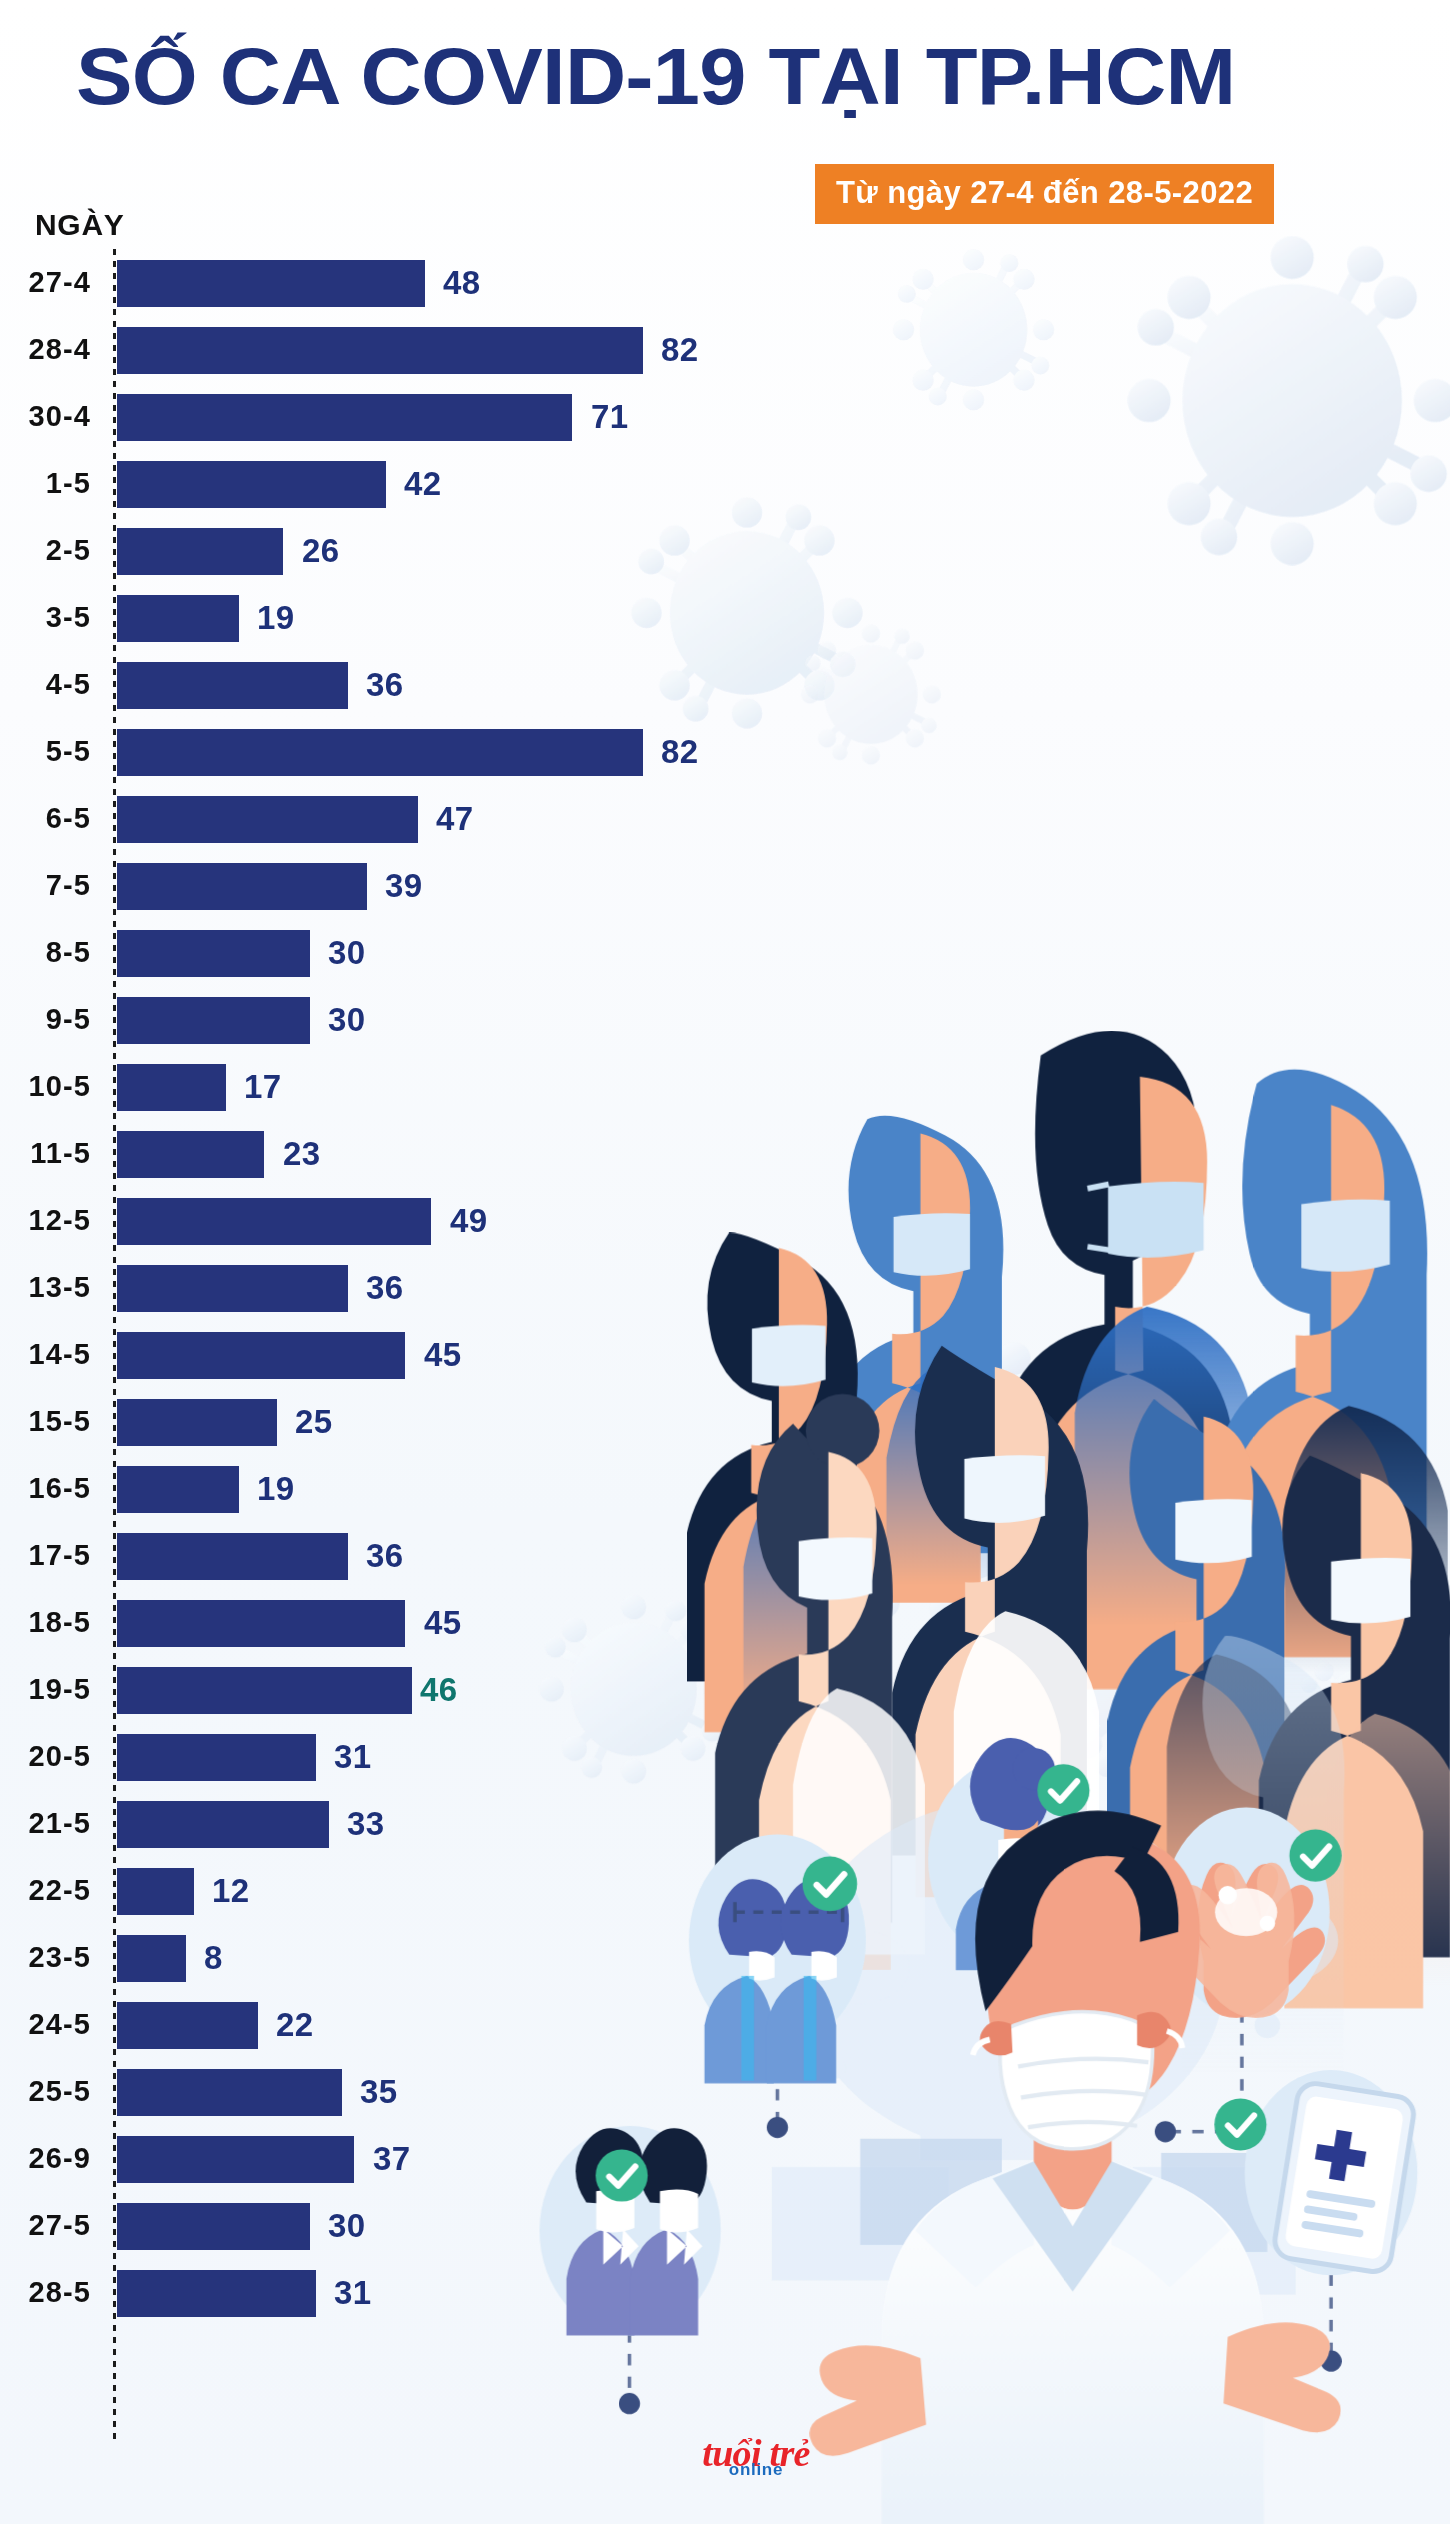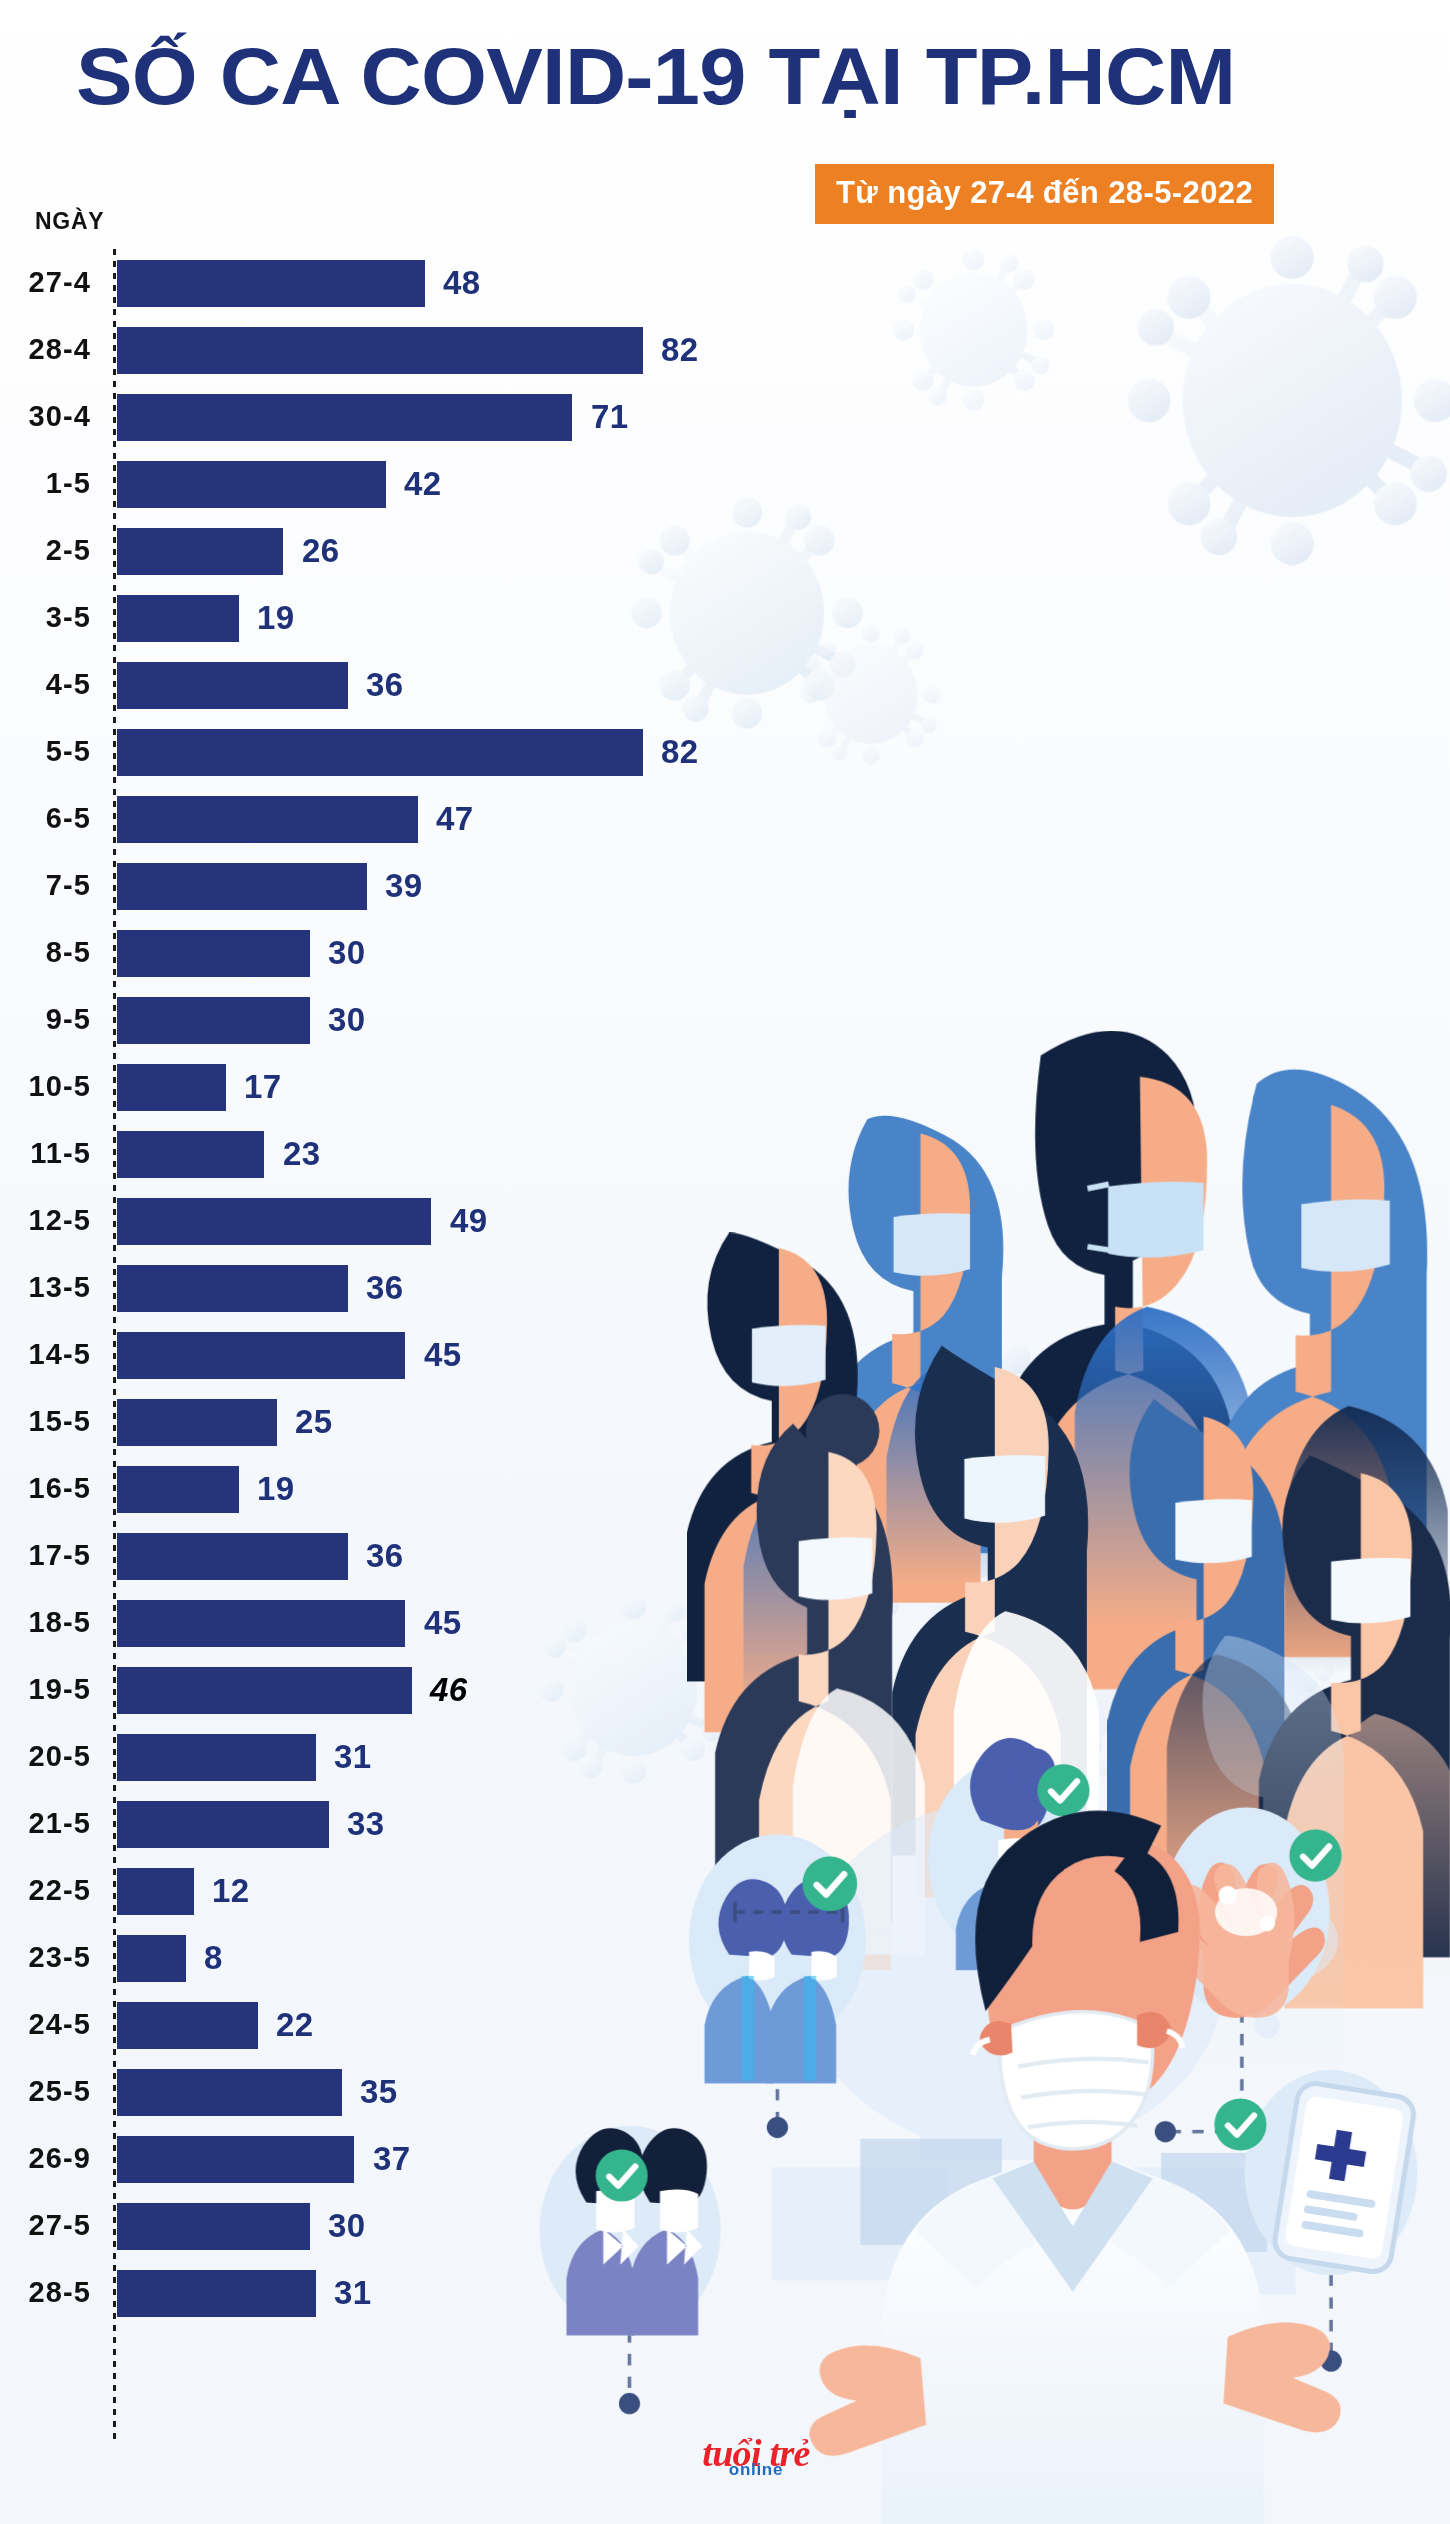--- a/index.html
+++ b/index.html
@@ -28,21 +28,21 @@
   }
   .date-badge {
     position:absolute; left:815px; top:164px;
     background:#EE8024; color:#ffffff;
     font-size:31px; font-weight:bold; letter-spacing:0.4px;
     padding:11.3px 21px 12.7px 21px;
     white-space:nowrap;
   }
   .axis-caption {
     position:absolute; left:35px; top:208px;
-    font-size:23px; font-weight:bold; color:#111111;
+    font-size:30px; font-weight:bold; color:#111111;
     letter-spacing:0.7px;
   }
 
   
   .chart { position:absolute; left:0; top:249px; width:850px; z-index:4; }
   .axis-line {
     position:absolute; left:113px; top:0px; width:2.8px; height:2196px;
     background-image:linear-gradient(to bottom,#1b1b1b 0 6.4px, rgba(0,0,0,0) 6.4px 12px);
     background-size:2.8px 12px;
   }
@@ -501,21 +501,21 @@
         <div class="bar-value" style="left: 366px; color: rgb(30, 49, 121);">36</div>
       </div>
       <div class="row">
         <div class="label-box">18-5</div>
         <div class="bar" style="width: 288px; background: rgb(38, 52, 124);"></div>
         <div class="bar-value" style="left: 424px; color: rgb(30, 49, 121);">45</div>
       </div>
       <div class="row">
         <div class="label-box">19-5</div>
         <div class="bar" style="width: 295px; background: rgb(38, 52, 124);"></div>
-        <div class="bar-value" style="left: 430px; color: #000000; font-style: italic;">46</div>
+        <div class="bar-value" style="left: 420px; color: #0f766e;">46</div>
       </div>
       <div class="row">
         <div class="label-box">20-5</div>
         <div class="bar" style="width: 199px; background: rgb(38, 52, 124);"></div>
         <div class="bar-value" style="left: 334px; color: rgb(30, 49, 121);">31</div>
       </div>
       <div class="row">
         <div class="label-box">21-5</div>
         <div class="bar" style="width: 212px; background: rgb(38, 52, 124);"></div>
         <div class="bar-value" style="left: 347px; color: rgb(30, 49, 121);">33</div>

